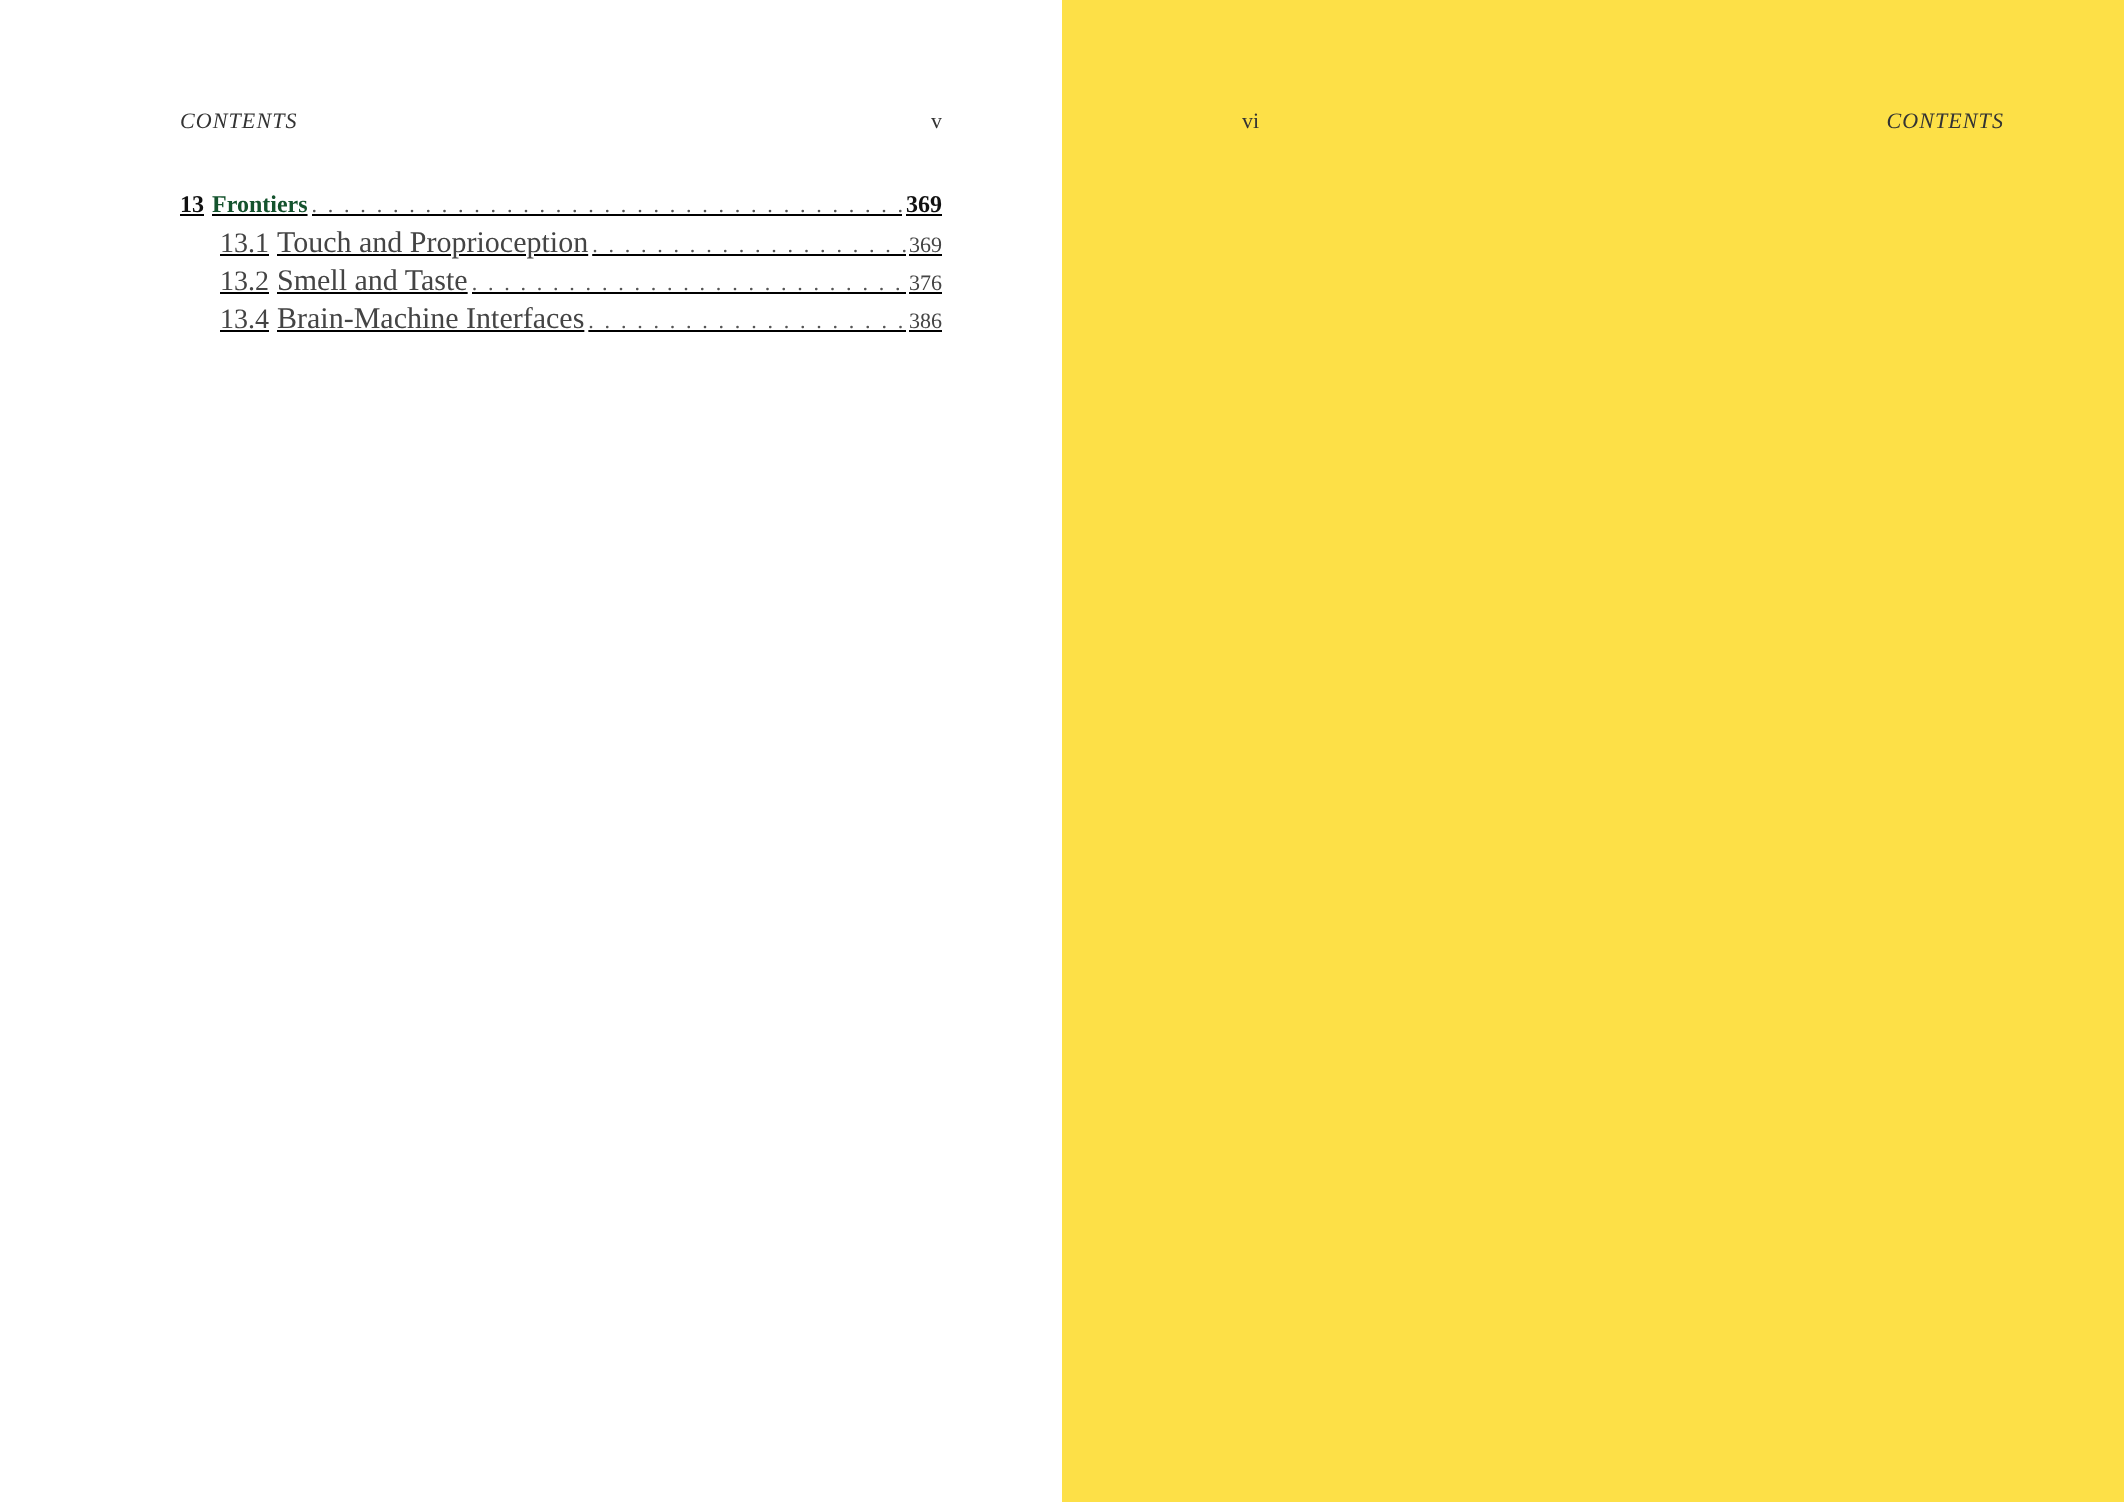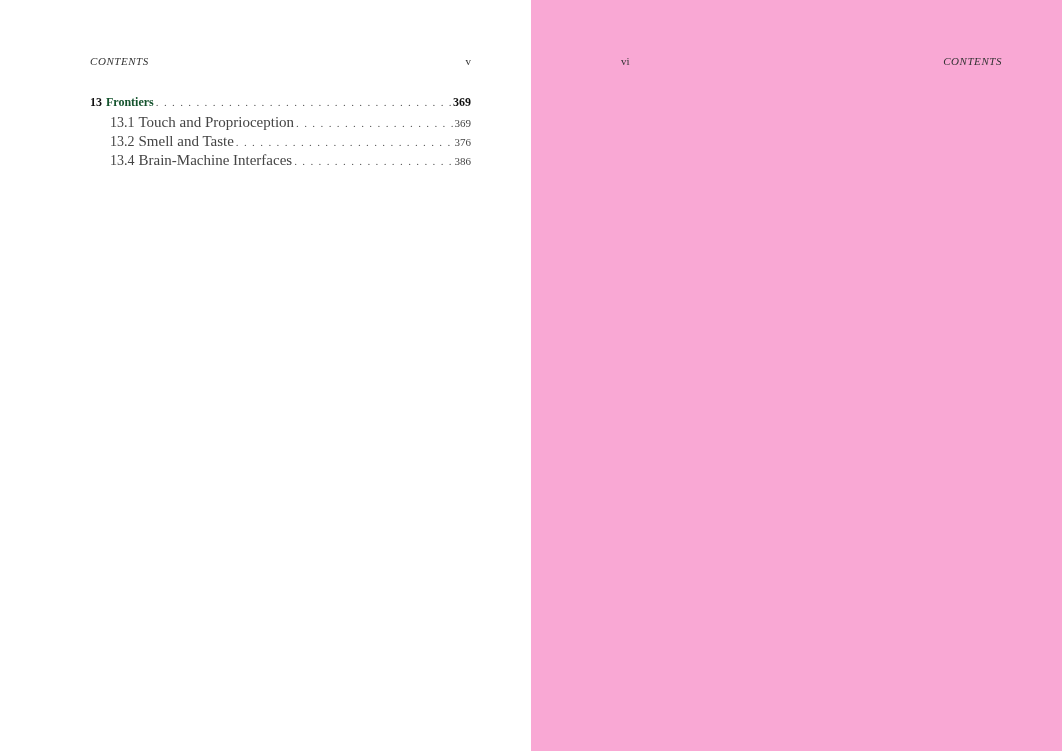--- a/index.html
+++ b/index.html
@@ -26,21 +26,21 @@
       background: #ffffff;
       padding: 55px 60px 55px 90px;
     }
 
     .page-right {
       position: absolute;
       left: 531px;
       top: 0;
       width: 531px;
       height: 751px;
-      background: #f9a8d4;
+      background: #fde047;
       padding: 55px 60px 55px 90px;
     }
 
     .page-header {
       display: flex;
       justify-content: space-between;
       align-items: center;
       margin-bottom: 28px;
     }
 
@@ -51,20 +51,21 @@
       letter-spacing: 0.05em;
     }
 
     .page-number {
       font-size: 11px;
       color: #333;
     }
 
     .contents-section {
       margin-top: 21px;
+      text-decoration: underline;
     }
 
     .chapter-entry {
       display: flex;
       justify-content: space-between;
       align-items: baseline;
       margin-bottom: 4px;
     }
 
     .chapter-title {

